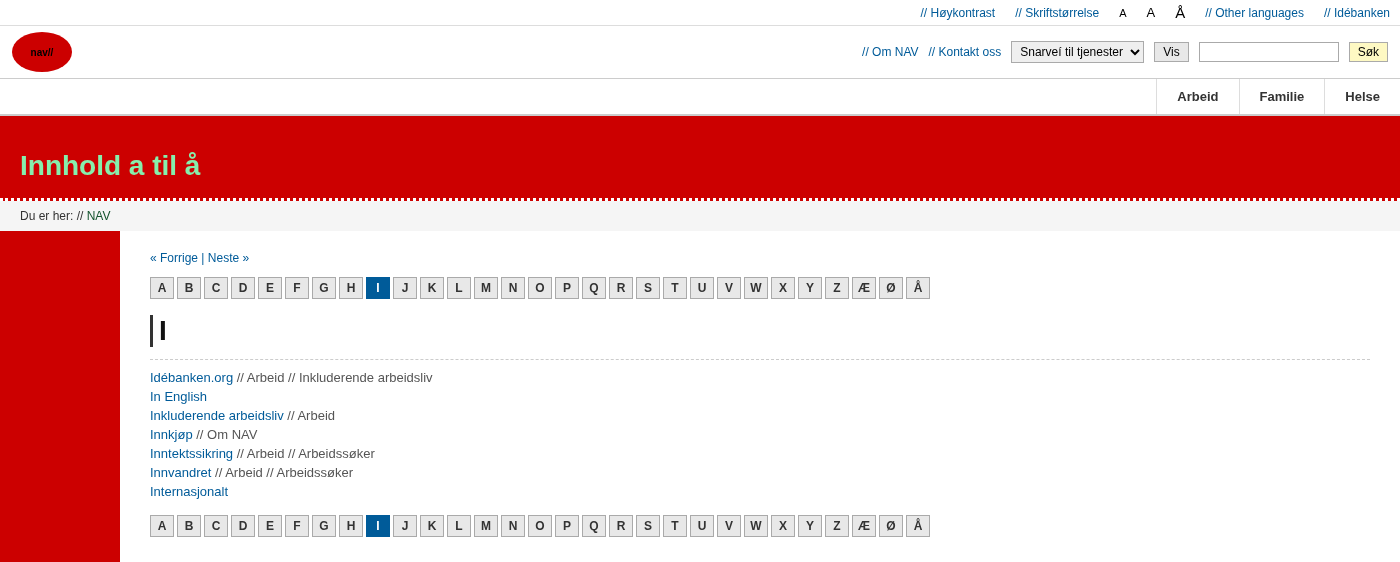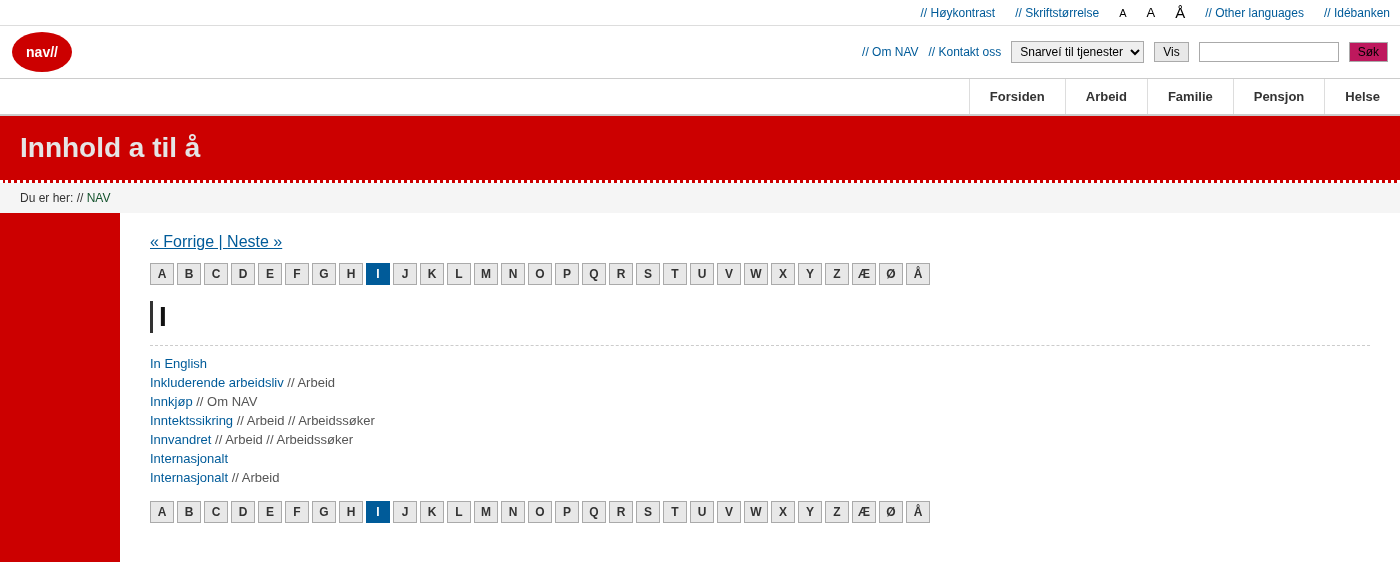--- a/index.html
+++ b/index.html
@@ -28,23 +28,23 @@
       gap: 10px;
     }
     #logo {
       width: 60px;
       height: 40px;
       background: #cc0000;
       border-radius: 50%;
       display: flex;
       align-items: center;
       justify-content: center;
-      color: #ffffff;
-      font-weight: bold;
-      font-size: 14px;
+      color: #000000;
+      font-weight: bold;
+      font-size: 10px;
       flex-shrink: 0;
     }
     #header-right {
       margin-left: auto;
       display: flex;
       align-items: center;
       gap: 10px;
       font-size: 12px;
     }
     #header-links { display: flex; gap: 10px; }
@@ -64,21 +64,21 @@
     #search-input {
       font-size: 12px;
       padding: 2px 4px;
       border: 1px solid #aaa;
       width: 140px;
     }
     #search-btn {
       font-size: 12px;
       padding: 2px 8px;
       border: 1px solid #aaa;
-      background: #be185d;
+      background: #fef9c3;
       cursor: pointer;
     }
 
     
     #main-nav {
       background: #fff;
       border-bottom: 2px solid #ccc;
       display: flex;
       justify-content: flex-end;
     }
@@ -89,22 +89,22 @@
       color: #333;
       border-left: 1px solid #ddd;
       cursor: pointer;
       text-decoration: none;
       display: block;
     }
 
     
     #red-banner {
       background: #cc0000;
-      color: #e5e5e5;
-      padding: 16px 20px 16px 20px;
+      color: #86efac;
+      padding: 34px 20px 16px 20px;
       border-bottom: 3px dotted #fff;
     }
     #red-banner h1 {
       font-size: 28px;
       font-weight: bold;
     }
 
     
     #breadcrumb {
       padding: 8px 20px;
@@ -126,24 +126,23 @@
       flex-shrink: 0;
     }
     #content-area {
       flex: 1;
       padding: 20px 30px;
       background: #fff;
     }
 
     
     #pagination {
-      font-size: 16px;
+      font-size: 12px;
       margin-bottom: 12px;
       color: #005b99;
-      text-decoration: underline;
     }
     #pagination a { color: #005b99; text-decoration: none; }
 
     
     .alpha-row {
       display: flex;
       gap: 3px;
       margin-bottom: 16px;
       flex-wrap: wrap;
     }
@@ -229,24 +228,22 @@
     <select id="nav-select">
       <option>Snarveí til tjenester</option>
     </select>
     <button id="vis-btn">Vis</button>
     <input id="search-input" type="text" style="">
     <button id="search-btn">Søk</button>
   </div>
 </div>
 
 <div id="main-nav">
-  <a class="nav-item" href="#">Forsiden</a>
   <a class="nav-item" href="#">Arbeid</a>
   <a class="nav-item" href="#">Familie</a>
-  <a class="nav-item" href="#">Pensjon</a>
   <a class="nav-item" href="#">Helse</a>
 </div>
 
 <div id="red-banner">
   <h1>Innhold a til å</h1>
 </div>
 
 <div id="breadcrumb">
   <span>Du er her: // </span><a href="#">NAV</a>
 </div>
@@ -289,27 +286,27 @@
         <a href="#" class="alpha-btn">Æ</a>
         <a href="#" class="alpha-btn">Ø</a>
         <a href="#" class="alpha-btn">Å</a>
       </div>
 
     <div id="letter-heading">I</div>
 
     <hr class="divider">
 
     <ul class="link-list" id="link-list">
+        <li><a href="#">Idébanken.org</a><span class="link-secondary"> // Arbeid // Inkluderende arbeidsliv</span></li>
         <li><a href="#">In English</a></li>
         <li><a href="#">Inkluderende arbeidsliv</a><span class="link-secondary"> // Arbeid</span></li>
         <li><a href="#">Innkjøp</a><span class="link-secondary"> // Om NAV</span></li>
         <li><a href="#">Inntektssikring</a><span class="link-secondary"> // Arbeid // Arbeidssøker</span></li>
         <li><a href="#">Innvandret</a><span class="link-secondary"> // Arbeid // Arbeidssøker</span></li>
         <li><a href="#">Internasjonalt</a></li>
-        <li><a href="#">Internasjonalt</a><span class="link-secondary"> // Arbeid</span></li>
       </ul>
 
     <div class="alpha-row alpha-row-bottom" id="alpha-bottom">
         <a href="#" class="alpha-btn">A</a>
         <a href="#" class="alpha-btn">B</a>
         <a href="#" class="alpha-btn">C</a>
         <a href="#" class="alpha-btn">D</a>
         <a href="#" class="alpha-btn">E</a>
         <a href="#" class="alpha-btn">F</a>
         <a href="#" class="alpha-btn">G</a>

